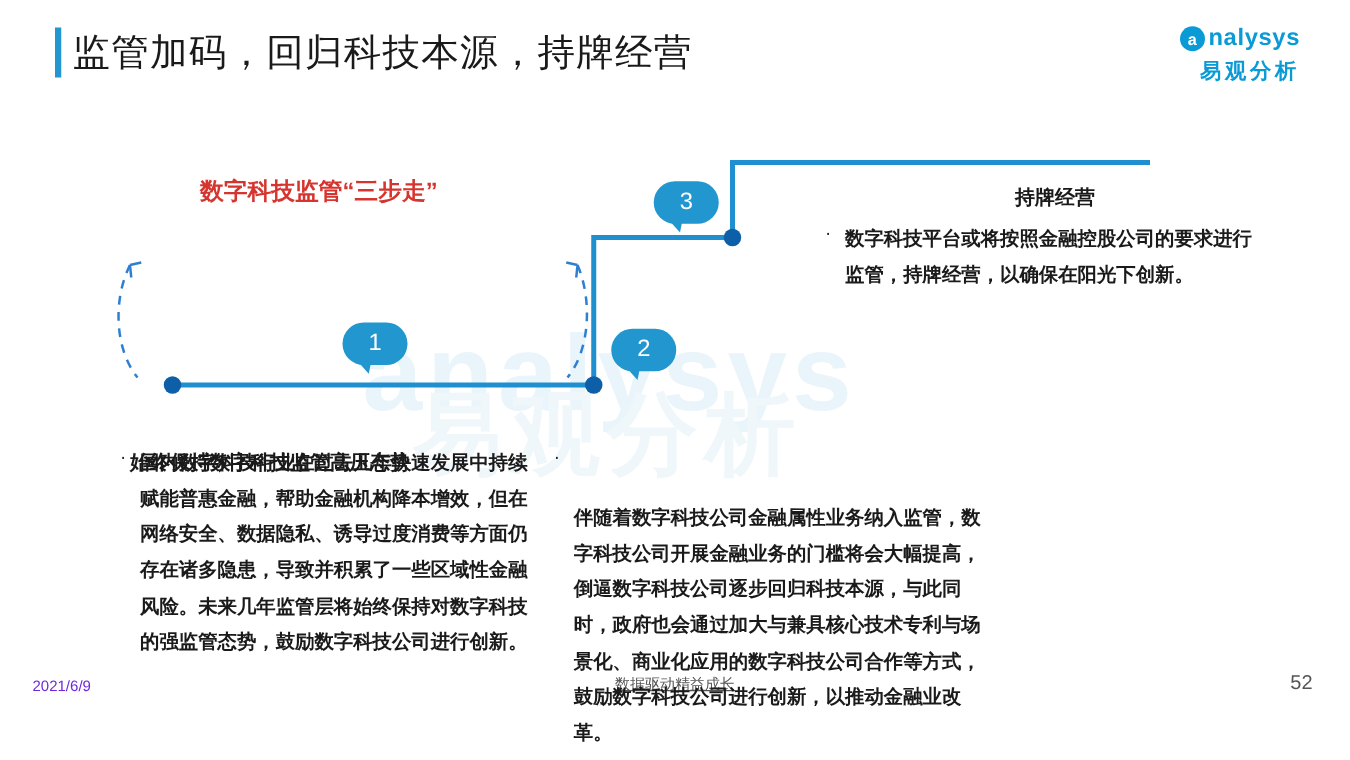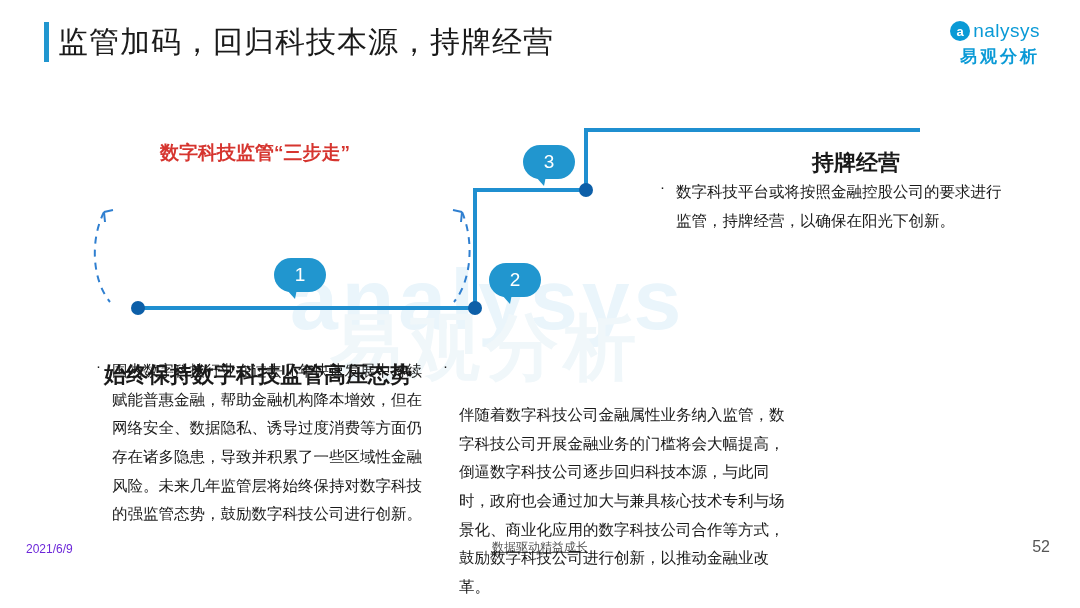--- a/index.html
+++ b/index.html
@@ -16,21 +16,21 @@
   .title { position: absolute; left: 58px; top: 22px; font-size: 30px; color: #1a1a1a; letter-spacing: 1px; }
 
   
   .logo { position: absolute; right: 40px; top: 20px; text-align: right; }
   .logo-row { display: flex; align-items: center; justify-content: flex-end; }
   .logo-mark {
     width: 20px; height: 20px; border-radius: 50%;
     background: #0a9ad6; color: #fff; font-size: 13px; font-weight: bold;
     display: flex; align-items: center; justify-content: center; margin-right: 3px;
   }
-  .logo-text { font-size: 19px; color: #0a9ad6; font-weight: normal; letter-spacing: 0.5px; }
+  .logo-text { font-size: 19px; color: #0a9ad6; font-weight: bold; letter-spacing: 0.5px; }
   .logo-sub { font-size: 17px; color: #0a9ad6; font-weight: bold; margin-top: 3px; letter-spacing: 3px; }
 
   
   .watermark {
     position: absolute; left: 290px; top: 250px;
     font-size: 86px; color: #eaf5fb; font-weight: bold;
     letter-spacing: 4px; white-space: nowrap; z-index: 0;
   }
   .watermark2 {
     position: absolute; left: 330px; top: 300px;
@@ -55,27 +55,27 @@
   .bubble::after {
     content: ""; position: absolute; bottom: -7px; left: 12px;
     width: 0; height: 0; border-left: 9px solid transparent;
     border-right: 2px solid transparent; border-top: 10px solid #2196cf;
   }
   .b1 { left: 274px; top: 258px; }
   .b2 { left: 489px; top: 263px; }
   .b3 { left: 523px; top: 145px; }
 
   
-  .col-head { position: absolute; font-size: 22px; font-weight: bold; color: #1a1a1a; z-index: 3; }
+  .col-head { position: absolute; font-size: 16px; font-weight: bold; color: #1a1a1a; z-index: 3; }
   .ch1 { left: 104px; top: 322px; margin-top: 38px; }
   .ch2 { left: 508px; top: 322px; }
   .ch3 { left: 812px; top: 148px; }
 
   
-  .body-block { position: absolute; font-size: 15.5px; color: #1a1a1a; line-height: 1.85; z-index: 3; }
+  .body-block { position: absolute; font-size: 15.5px; color: #1a1a1a; line-height: 1.85; z-index: 3; font-weight: bold; }
   .bullet { position: absolute; font-size: 15px; color: #1a1a1a; z-index: 3; }
   .bb1 { left: 112px; top: 357px; width: 320px; text-indent: 0; }
   .bu1 { left: 96px; top: 357px; }
   .bb2 { left: 459px; top: 357px; width: 330px; margin-top: 44px; }
   .bu2 { left: 443px; top: 357px; }
   .bb3 { left: 676px; top: 178px; width: 340px; }
   .bu3 { left: 660px; top: 178px; }
 
   
   .footer-date { position: absolute; left: 26px; bottom: 16px; font-size: 12px; color: #6d28d9; }

